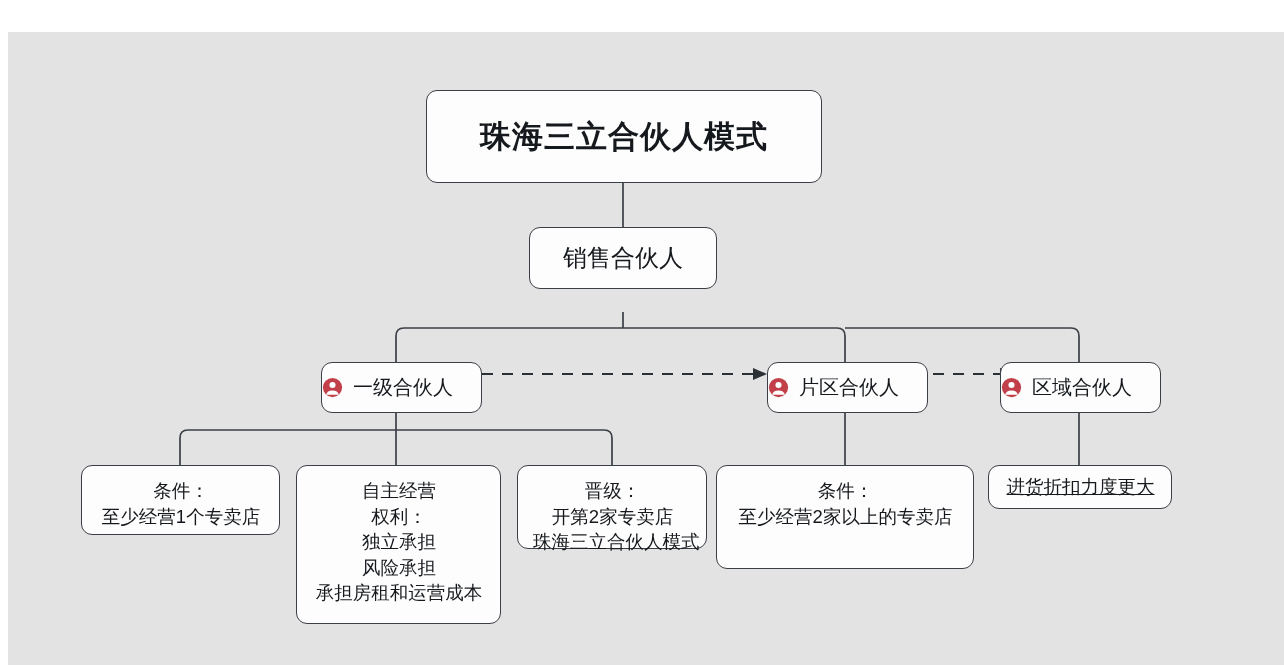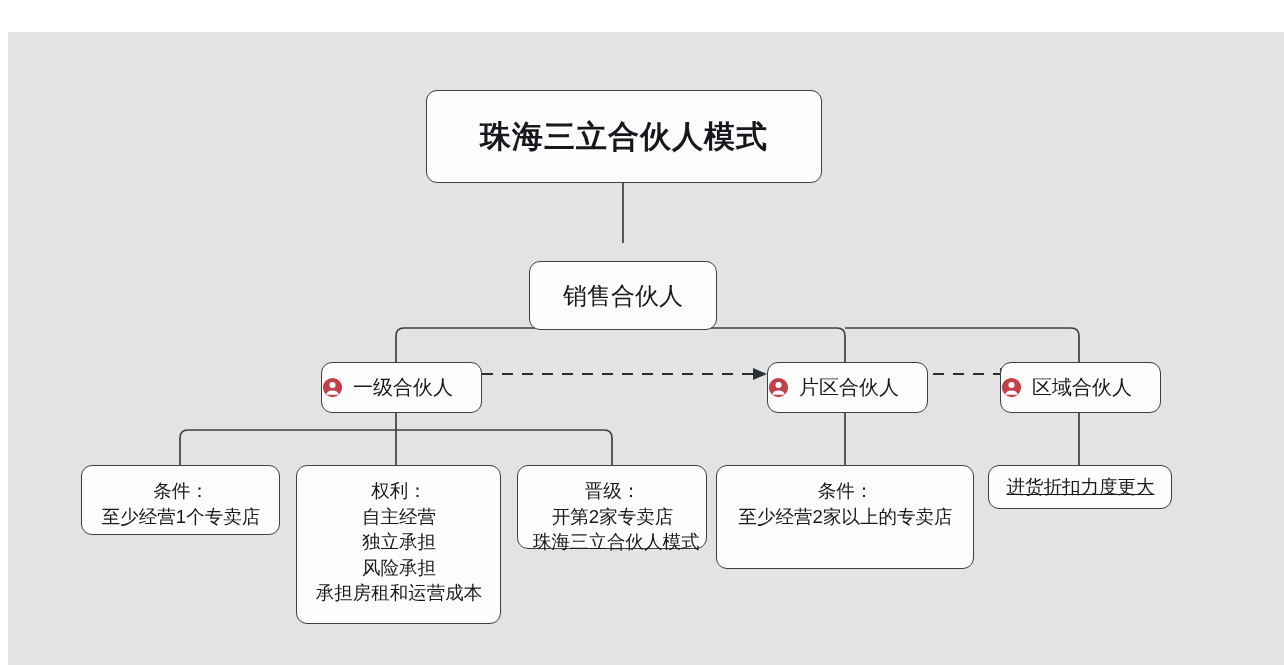--- a/index.html
+++ b/index.html
@@ -120,21 +120,21 @@
         <path d="M 925 342 L 992 342" stroke-dasharray="11 9"></path>
       </g>
       <polygon points="745,336 759,342 745,348" fill="#2b2f36"></polygon>
       <polygon points="992,336 1006,342 992,348" fill="#2b2f36"></polygon>
     </svg>
 
     <div class="node node-center node-root" style="left:418px; top:58px; width:396px; height:93px;">
       <span>珠海三立合伙人模式</span>
     </div>
 
-    <div class="node node-center node-l2" style="left:521px; top:229px; width:188px; height:69px;">
+    <div class="node node-center node-l2" style="left:521px; top:195px; width:188px; height:62px;">
       <span>销售合伙人</span>
     </div>
 
     <div class="node node-partner" style="left:313px; top:330px; width:161px; height:51px;">
       <svg class="person-icon" viewBox="0 0 24 24">
         <circle cx="12" cy="12" r="11" fill="#c1404a"></circle>
         <circle cx="12" cy="9.2" r="3.5" fill="#ffffff"></circle>
         <path d="M4.6 20.4 a7.6 6.3 0 0 1 14.8 0 z" fill="#ffffff"></path>
       </svg>
       <span class="partner-label">一级合伙人</span>
@@ -160,22 +160,22 @@
 
     <div class="node node-leaf" style="left:73px; top:433px; width:199px; height:70px;">
       <span class="leaf-lines">
         <span>条件：</span>
         <span>至少经营1个专卖店</span>
       </span>
     </div>
 
     <div class="node node-leaf" style="left:288px; top:433px; width:205px; height:159px;">
       <span class="leaf-lines">
+        <span>自主经营</span>
         <span>权利：</span>
-        <span>自主经营</span>
         <span>独立承担</span>
         <span>风险承担</span>
         <span>承担房租和运营成本</span>
       </span>
     </div>
 
     <div class="node node-leaf" style="left:509px; top:433px; width:190px; height:84px;">
       <span class="leaf-lines">
         <span>晋级：</span>
         <span>开第2家专卖店</span>

